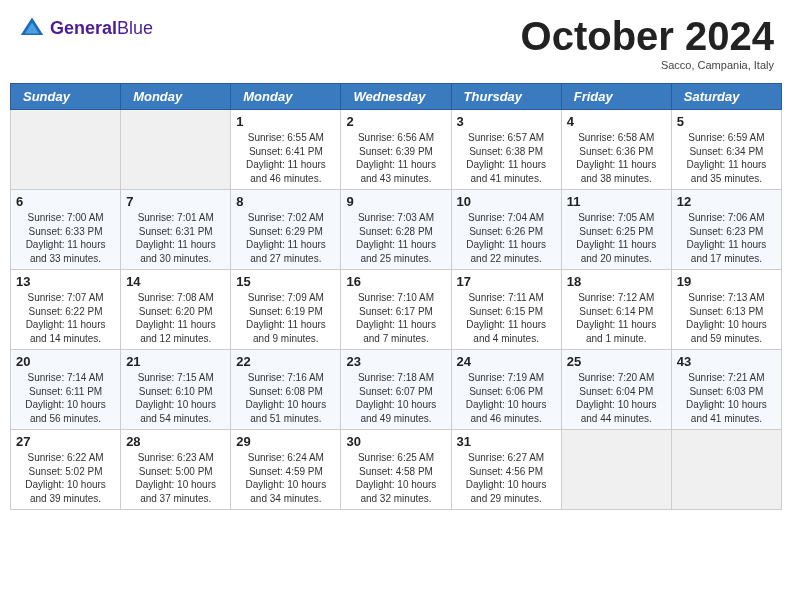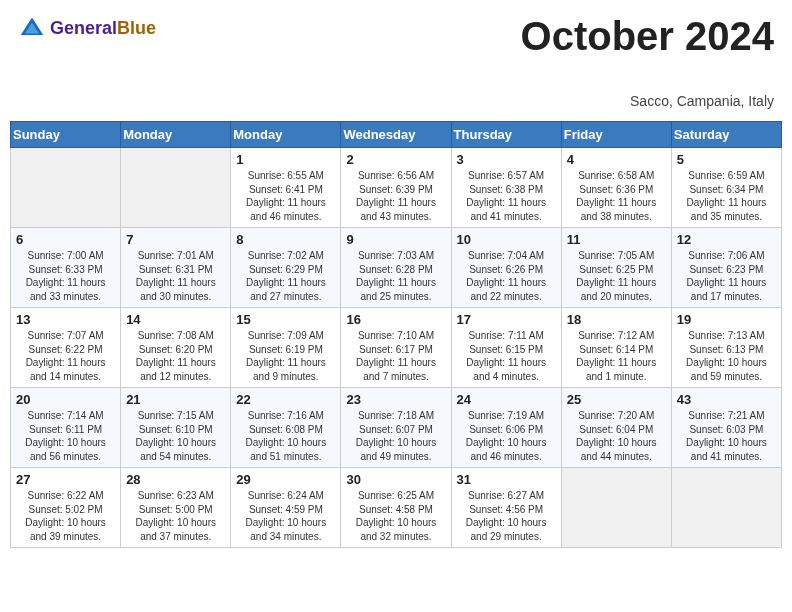--- a/index.html
+++ b/index.html
@@ -28,37 +28,37 @@
     }
     .title-section {
       text-align: right;
     }
     .month-title {
       font-size: 40px;
       font-weight: bold;
       color: #222;
     }
     .location {
-      font-size: 14px;
+      font-size: 11px;
       color: #444;
-      margin-top: 34px;
     }
     .calendar {
       width: 100%;
       border-collapse: collapse;
       border: 1px solid #ccc;
     }
     .calendar th {
       background-color: #3a7abf;
       color: #fff;
       font-size: 13px;
       font-weight: bold;
-      padding: 5px 2px;
+      padding: 5px 12px;
       text-align: left;
       border: 1px solid #2a5a9f;
+      font-style: italic;
     }
     .calendar td {
       border: 1px solid #ccc;
       vertical-align: top;
       padding: 4px 5px;
       width: 110px;
       height: 80px;
       font-size: 10.5px;
       color: #333;
       background: #fff;
@@ -89,21 +89,21 @@
 </head>
 <body>
 
 <div class="header">
   <div class="logo">
     <svg class="logo-icon" viewBox="0 0 40 40" xmlns="http://www.w3.org/2000/svg">
       <polygon points="20,5 36,30 4,30" fill="#1a6bbf"></polygon>
       <polygon points="20,12 30,28 10,28" fill="#4aa0e0"></polygon>
     </svg>
     <div>
-      <span style="font-size:18px;font-weight:bold;color:#4c1d95;">General</span><span style="font-size:18px;font-weight:bold;color:#a16207;">Blue</span>
+      <span style="font-size:18px;font-weight:bold;color:#4c1d95;">General</span><span style="font-size:18px;font-weight:normal;color:#4c1d95;">Blue</span>
     </div>
   </div>
   <div class="title-section">
     <div class="month-title">October 2024</div>
     <div class="location">Sacco, Campania, Italy</div>
   </div>
 </div>
 
 <table class="calendar">
   <thead>

